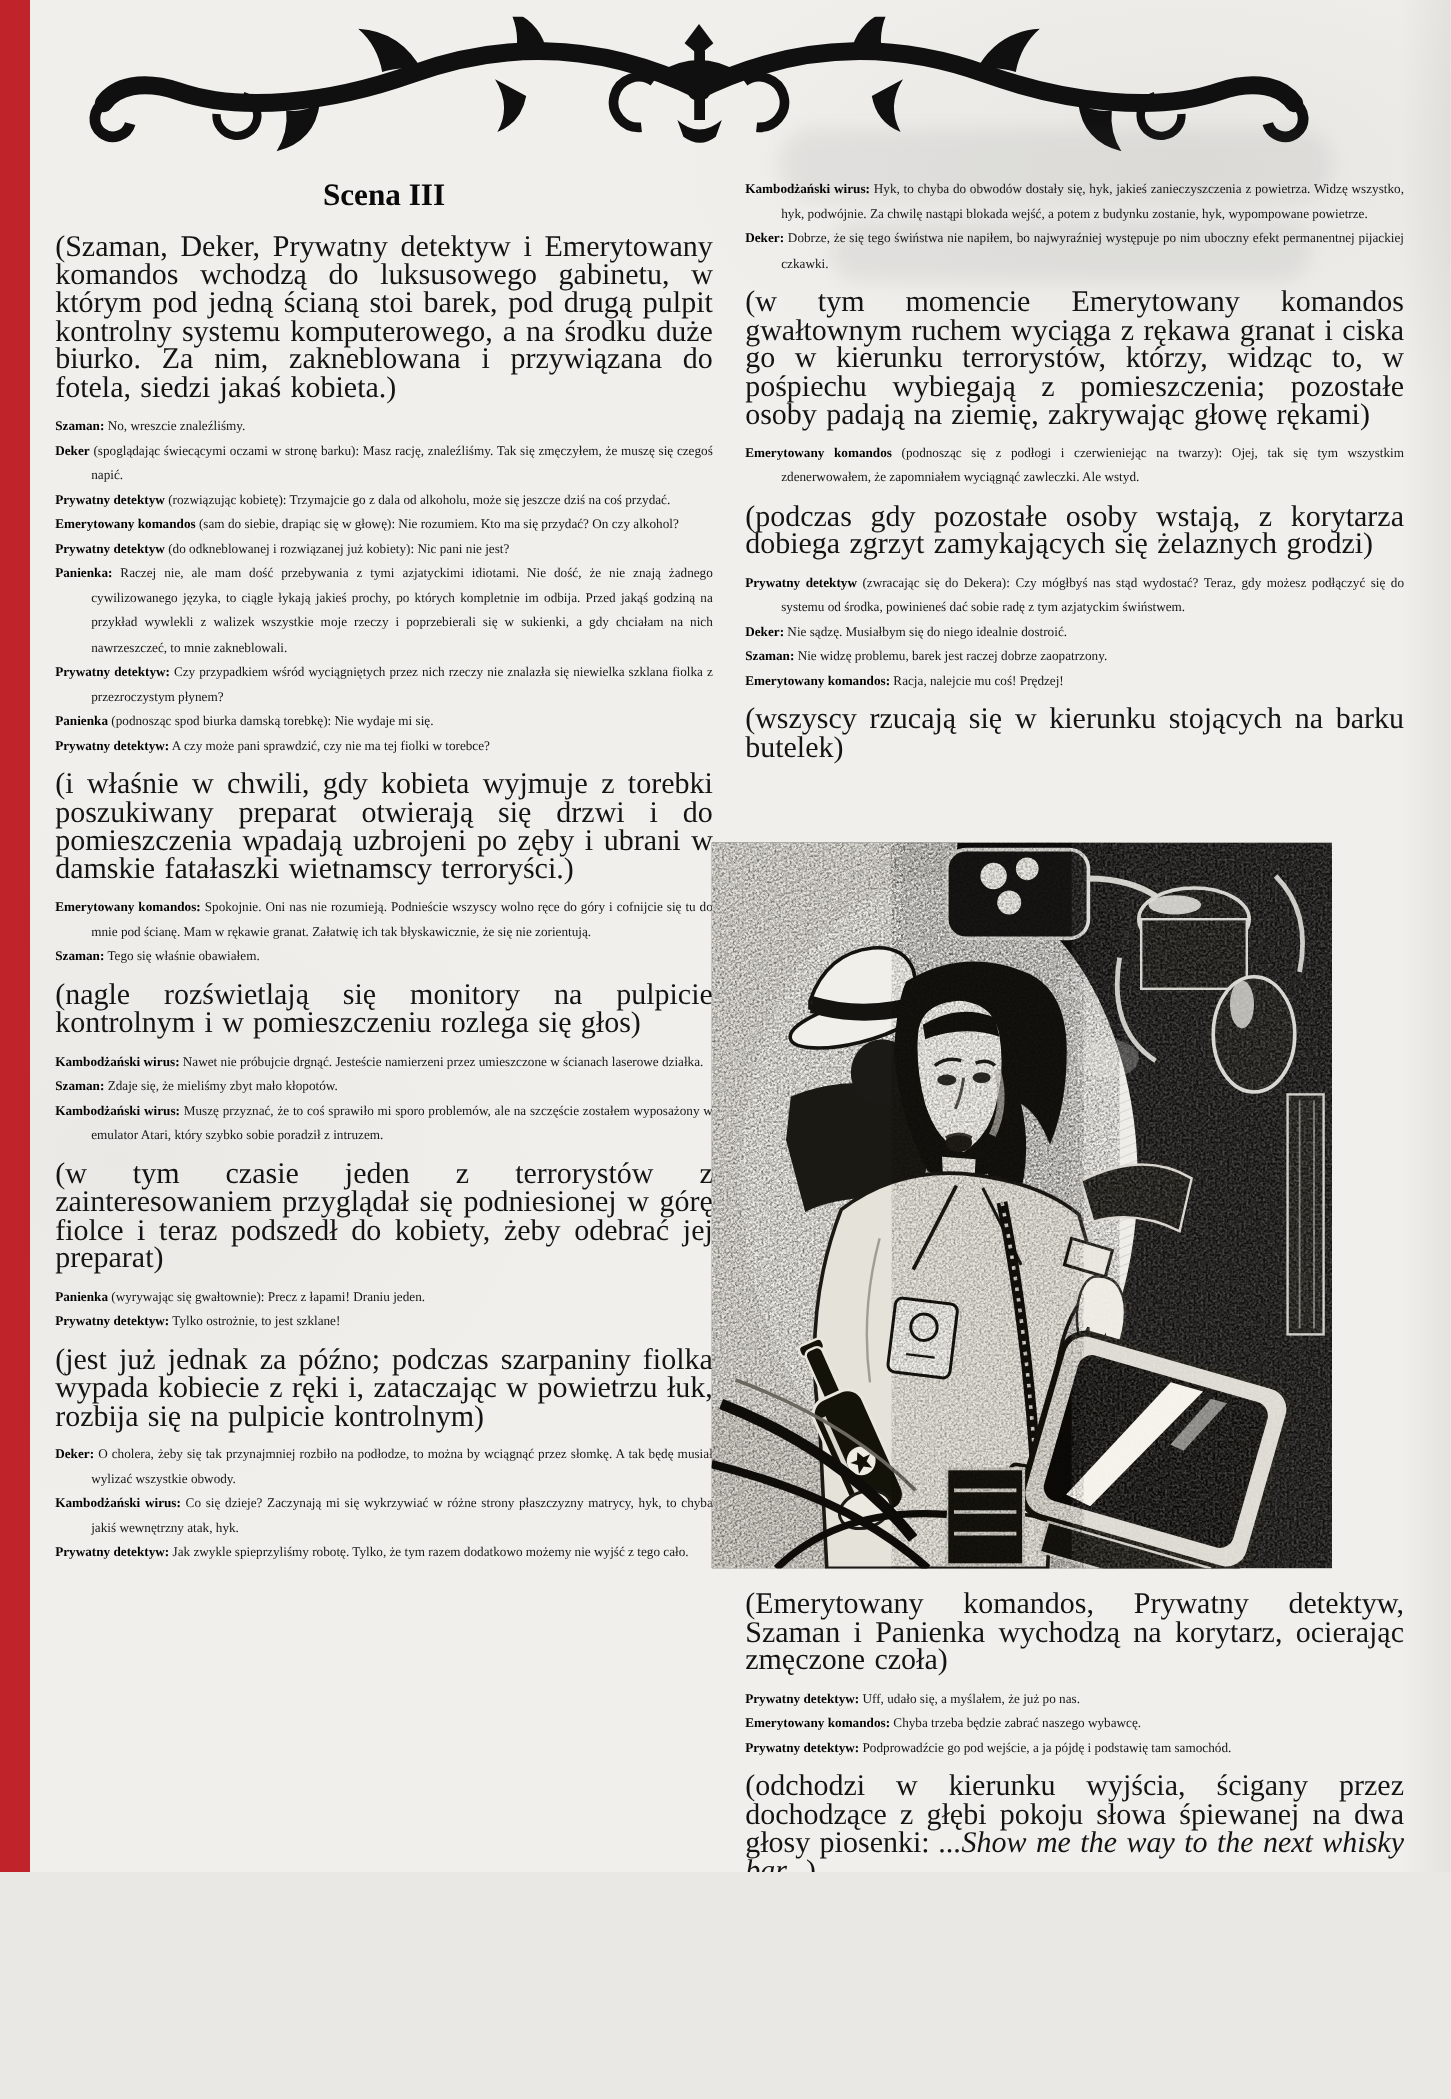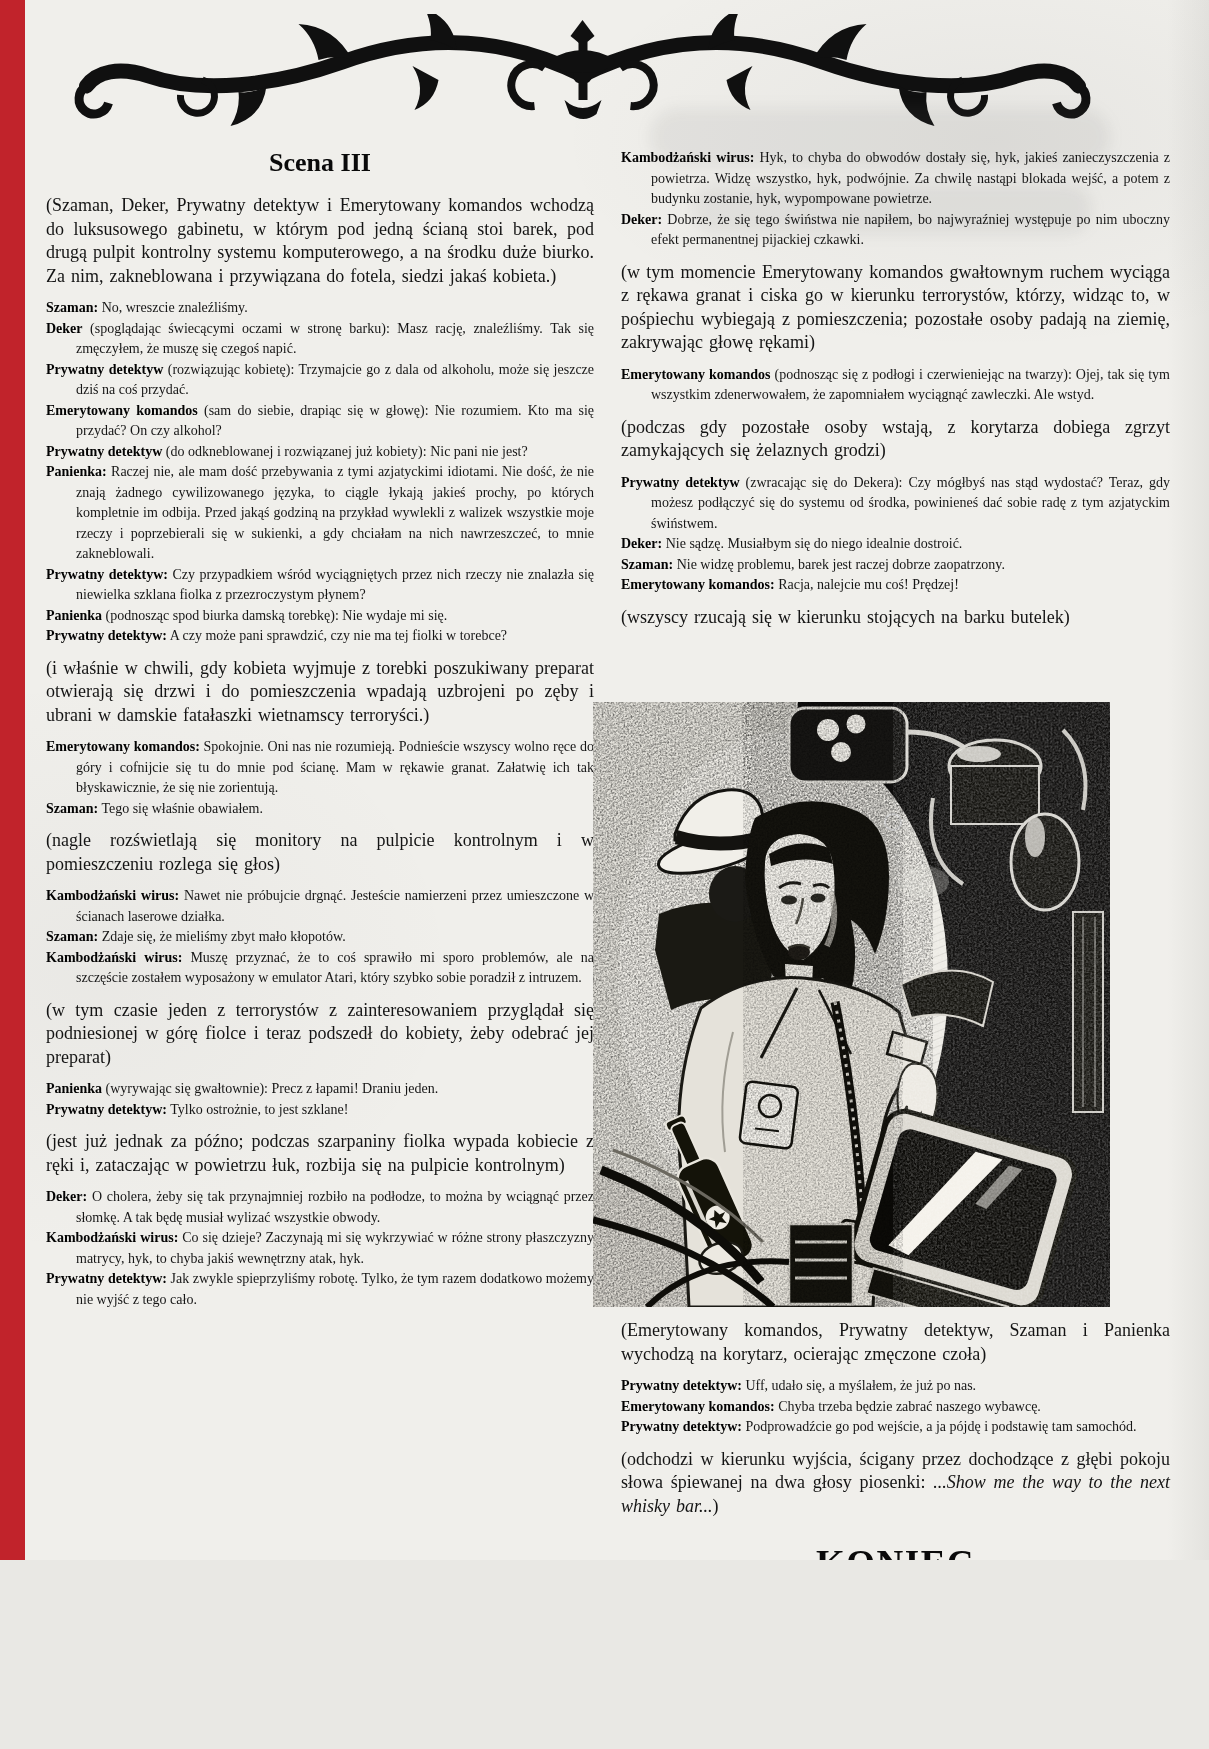--- a/index.html
+++ b/index.html
@@ -26,26 +26,26 @@
   .col{position:absolute;}
   #col-left{left:46px;top:146px;width:548px;}
   #col-right{left:621px;top:148px;width:549px;}
 
   h2{margin:0;padding:0;}
   .scene-heading{font-size:26px;font-weight:700;text-align:center;margin:2px 0 16px;color:#0a0a0a;}
   .scene-heading.s4{margin:16px 0 12px;}
   .scene-heading.end-heading{font-size:37px;letter-spacing:1.5px;margin:24px 0 0;}
 
   .direction{
-    font-size:18px;line-height:23.5px;margin:10px 0;
+    font-size:25px;line-height:23.5px;margin:10px 0;
     text-align:justify;color:#141414;word-spacing:1.5px;
   }
   .ital{font-style:italic;}
   .dlg{
-    font-size:14px;line-height:20.5px;margin:0;
+    font-size:11px;line-height:20.5px;margin:0;
     text-align:justify;color:#161616;
     padding-left:30px;text-indent:-30px;
   }
   .dlg b{color:#030303;}
   .spacer{width:100%;}
 
   .illo{position:absolute;left:593px;top:702px;width:517px;height:605px;}
   .illo svg{display:block;}
 
   .page-badge{position:absolute;left:1002px;top:1592px;width:205px;height:132px;}

